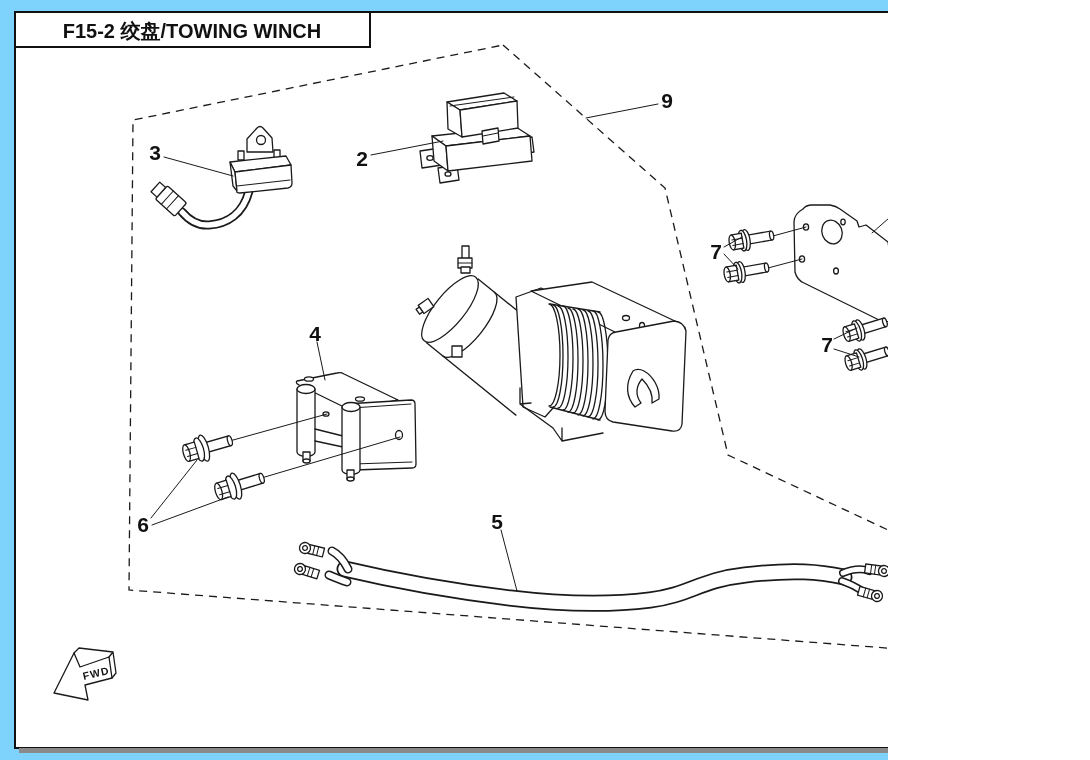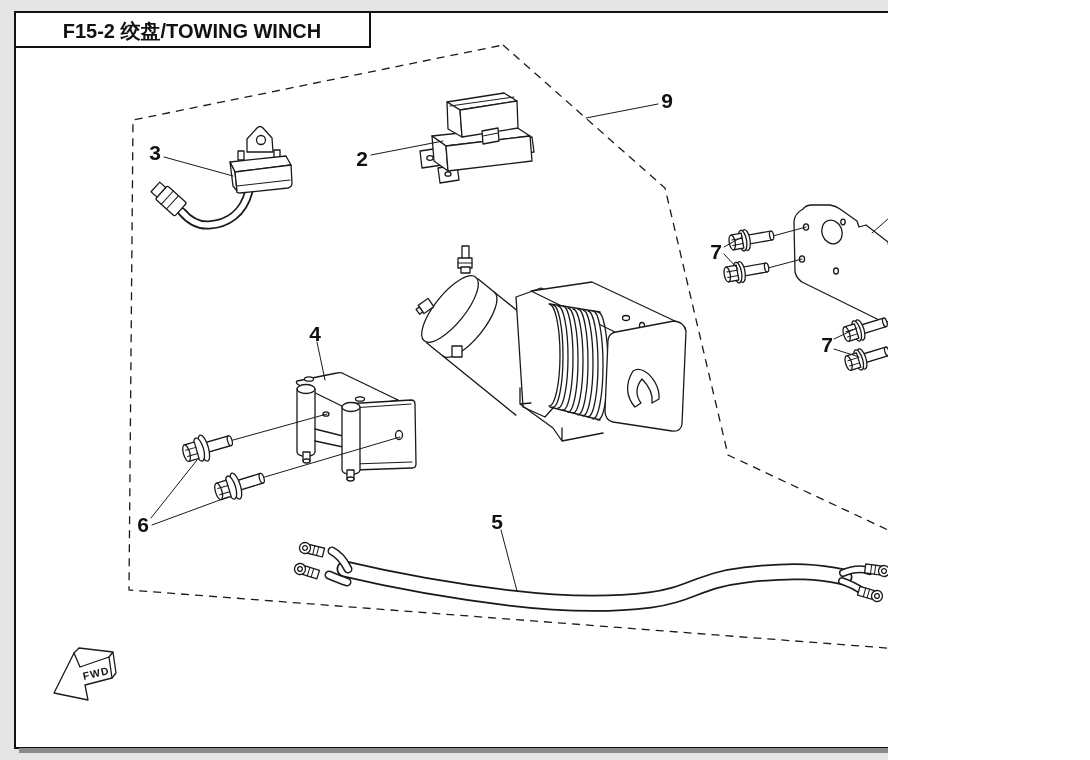--- a/index.html
+++ b/index.html
@@ -1,16 +1,16 @@
 <!DOCTYPE html>
 <html><head>
 <meta charset="utf-8">
 <style>
   html,body{margin:0;padding:0;background:#ffffff;}
-  .page{position:relative;width:888px;height:760px;background:#e5e5e5;overflow:hidden;}
+  .page{position:relative;width:888px;height:760px;background:#7dd3fc;overflow:hidden;}
   svg{display:block;}
   svg text{font-family:"Liberation Sans","DejaVu Sans",sans-serif;font-weight:bold;fill:#111;dominant-baseline:central;}
   .ln{fill:none;stroke:#1a1a1a;stroke-width:1.3;stroke-linejoin:round;stroke-linecap:round;}
   .wh{fill:#ffffff;stroke:#1a1a1a;stroke-width:1.3;stroke-linejoin:round;stroke-linecap:round;}
   .thin{fill:none;stroke:#1a1a1a;stroke-width:1;stroke-linecap:round;}
   .dash{fill:none;stroke:#1a1a1a;stroke-width:1.3;stroke-dasharray:8 6;}
   .callout{font-size:21px;}
   .title-text{font-size:20px;}
   .fwd-text{font-size:10.5px;letter-spacing:1px;}
 </style>

